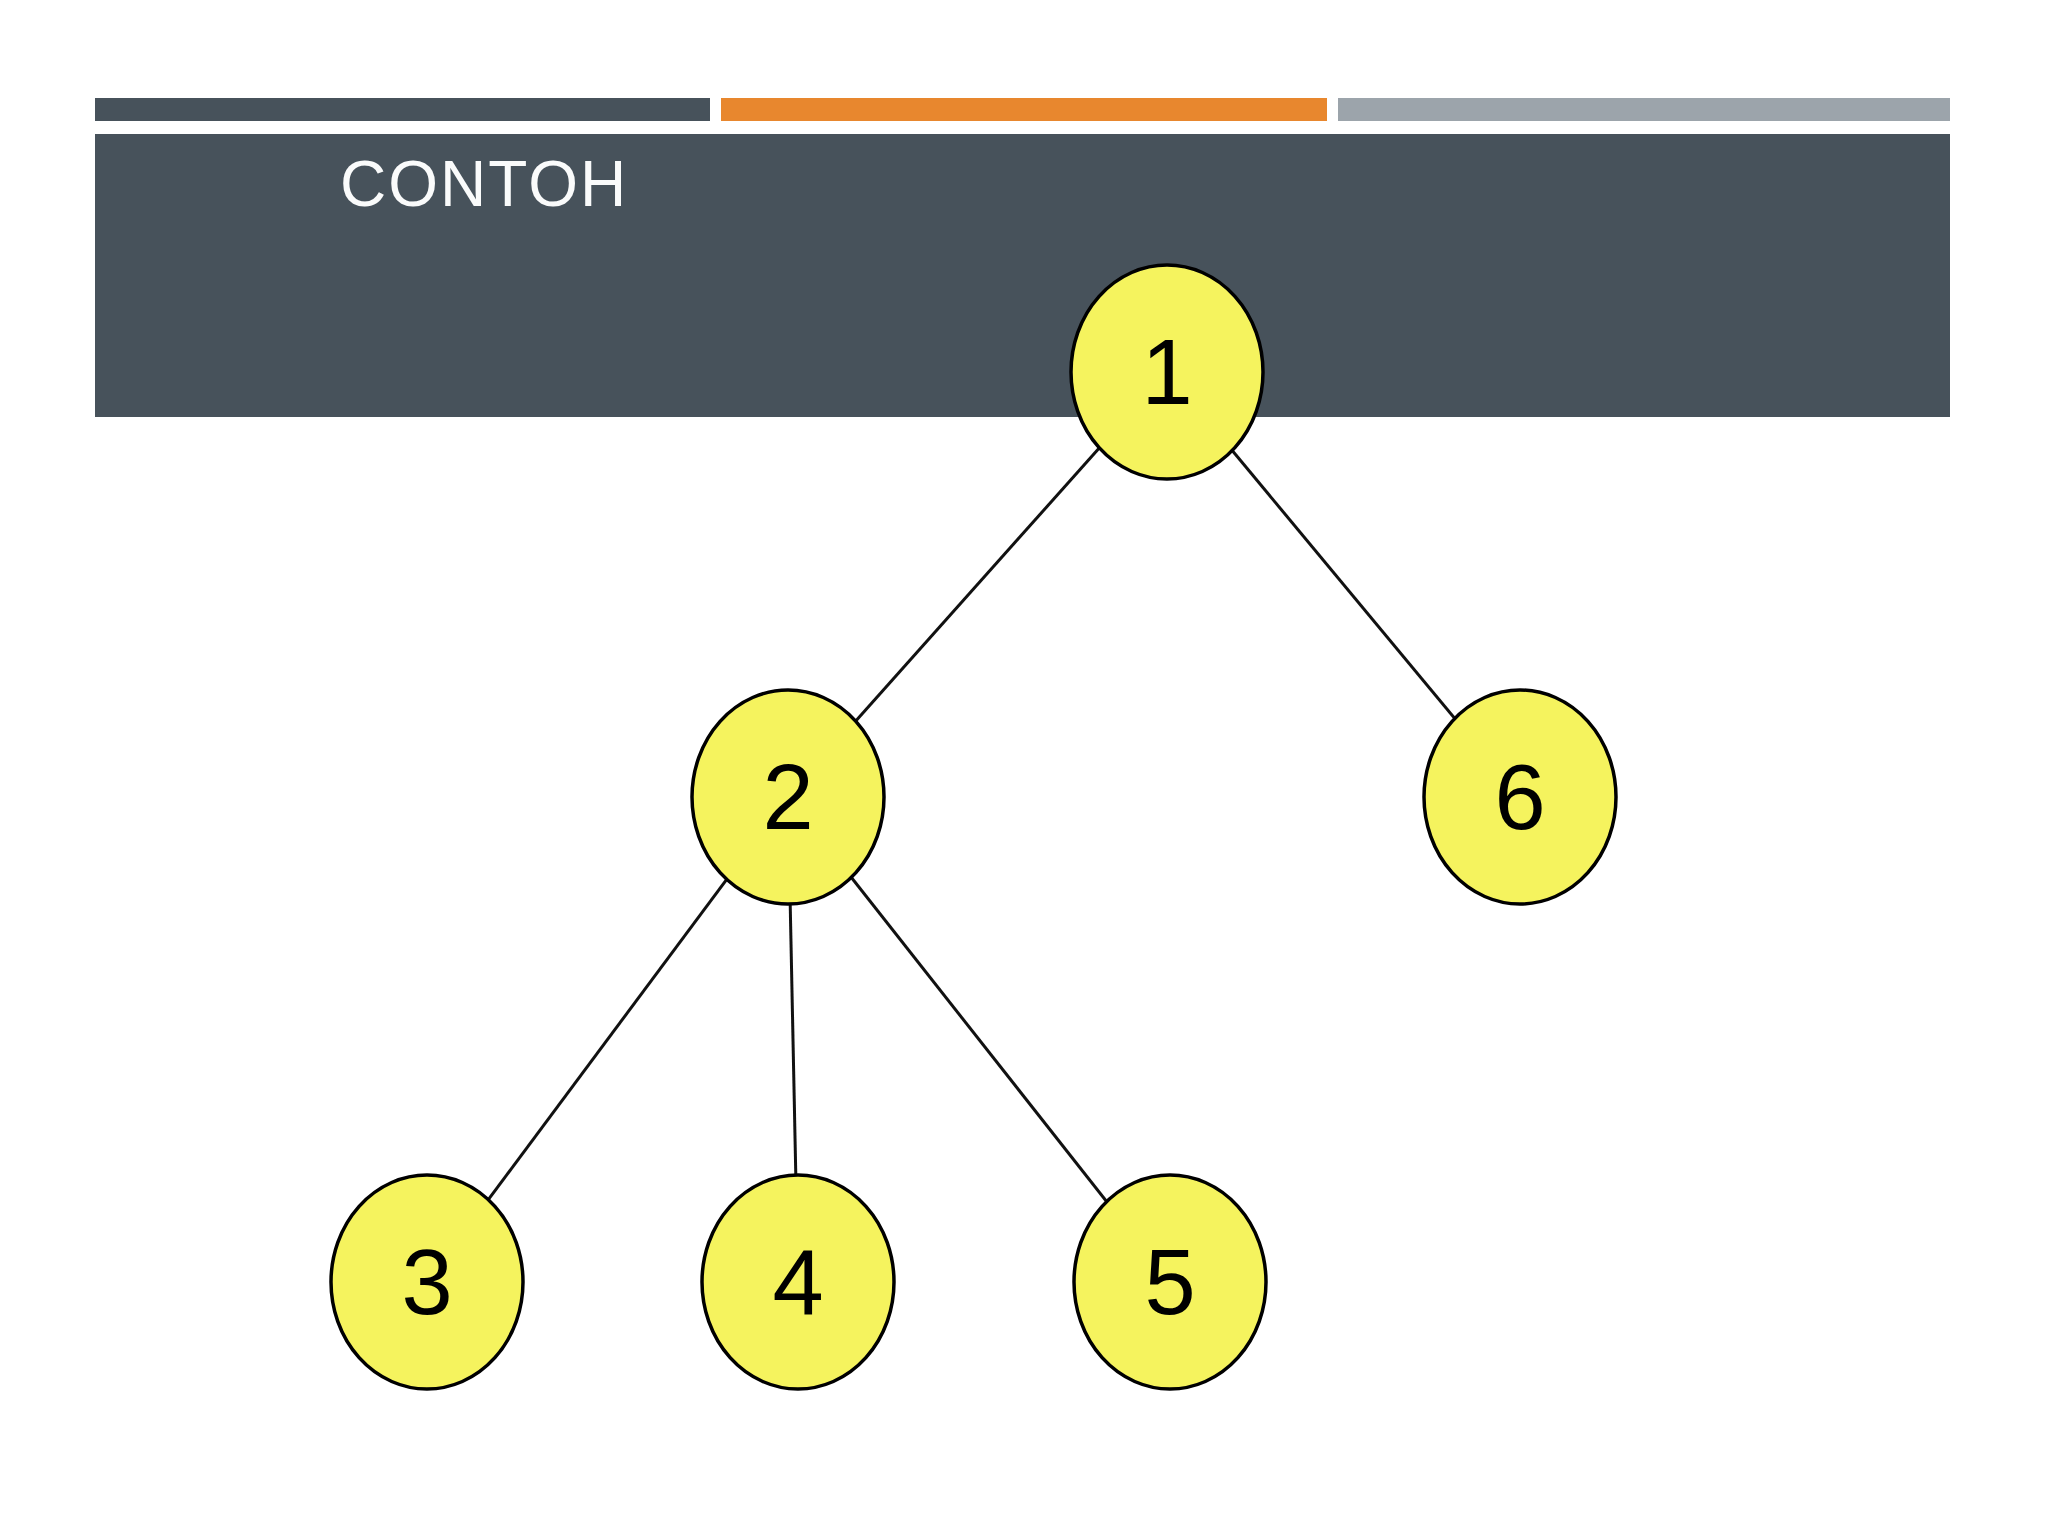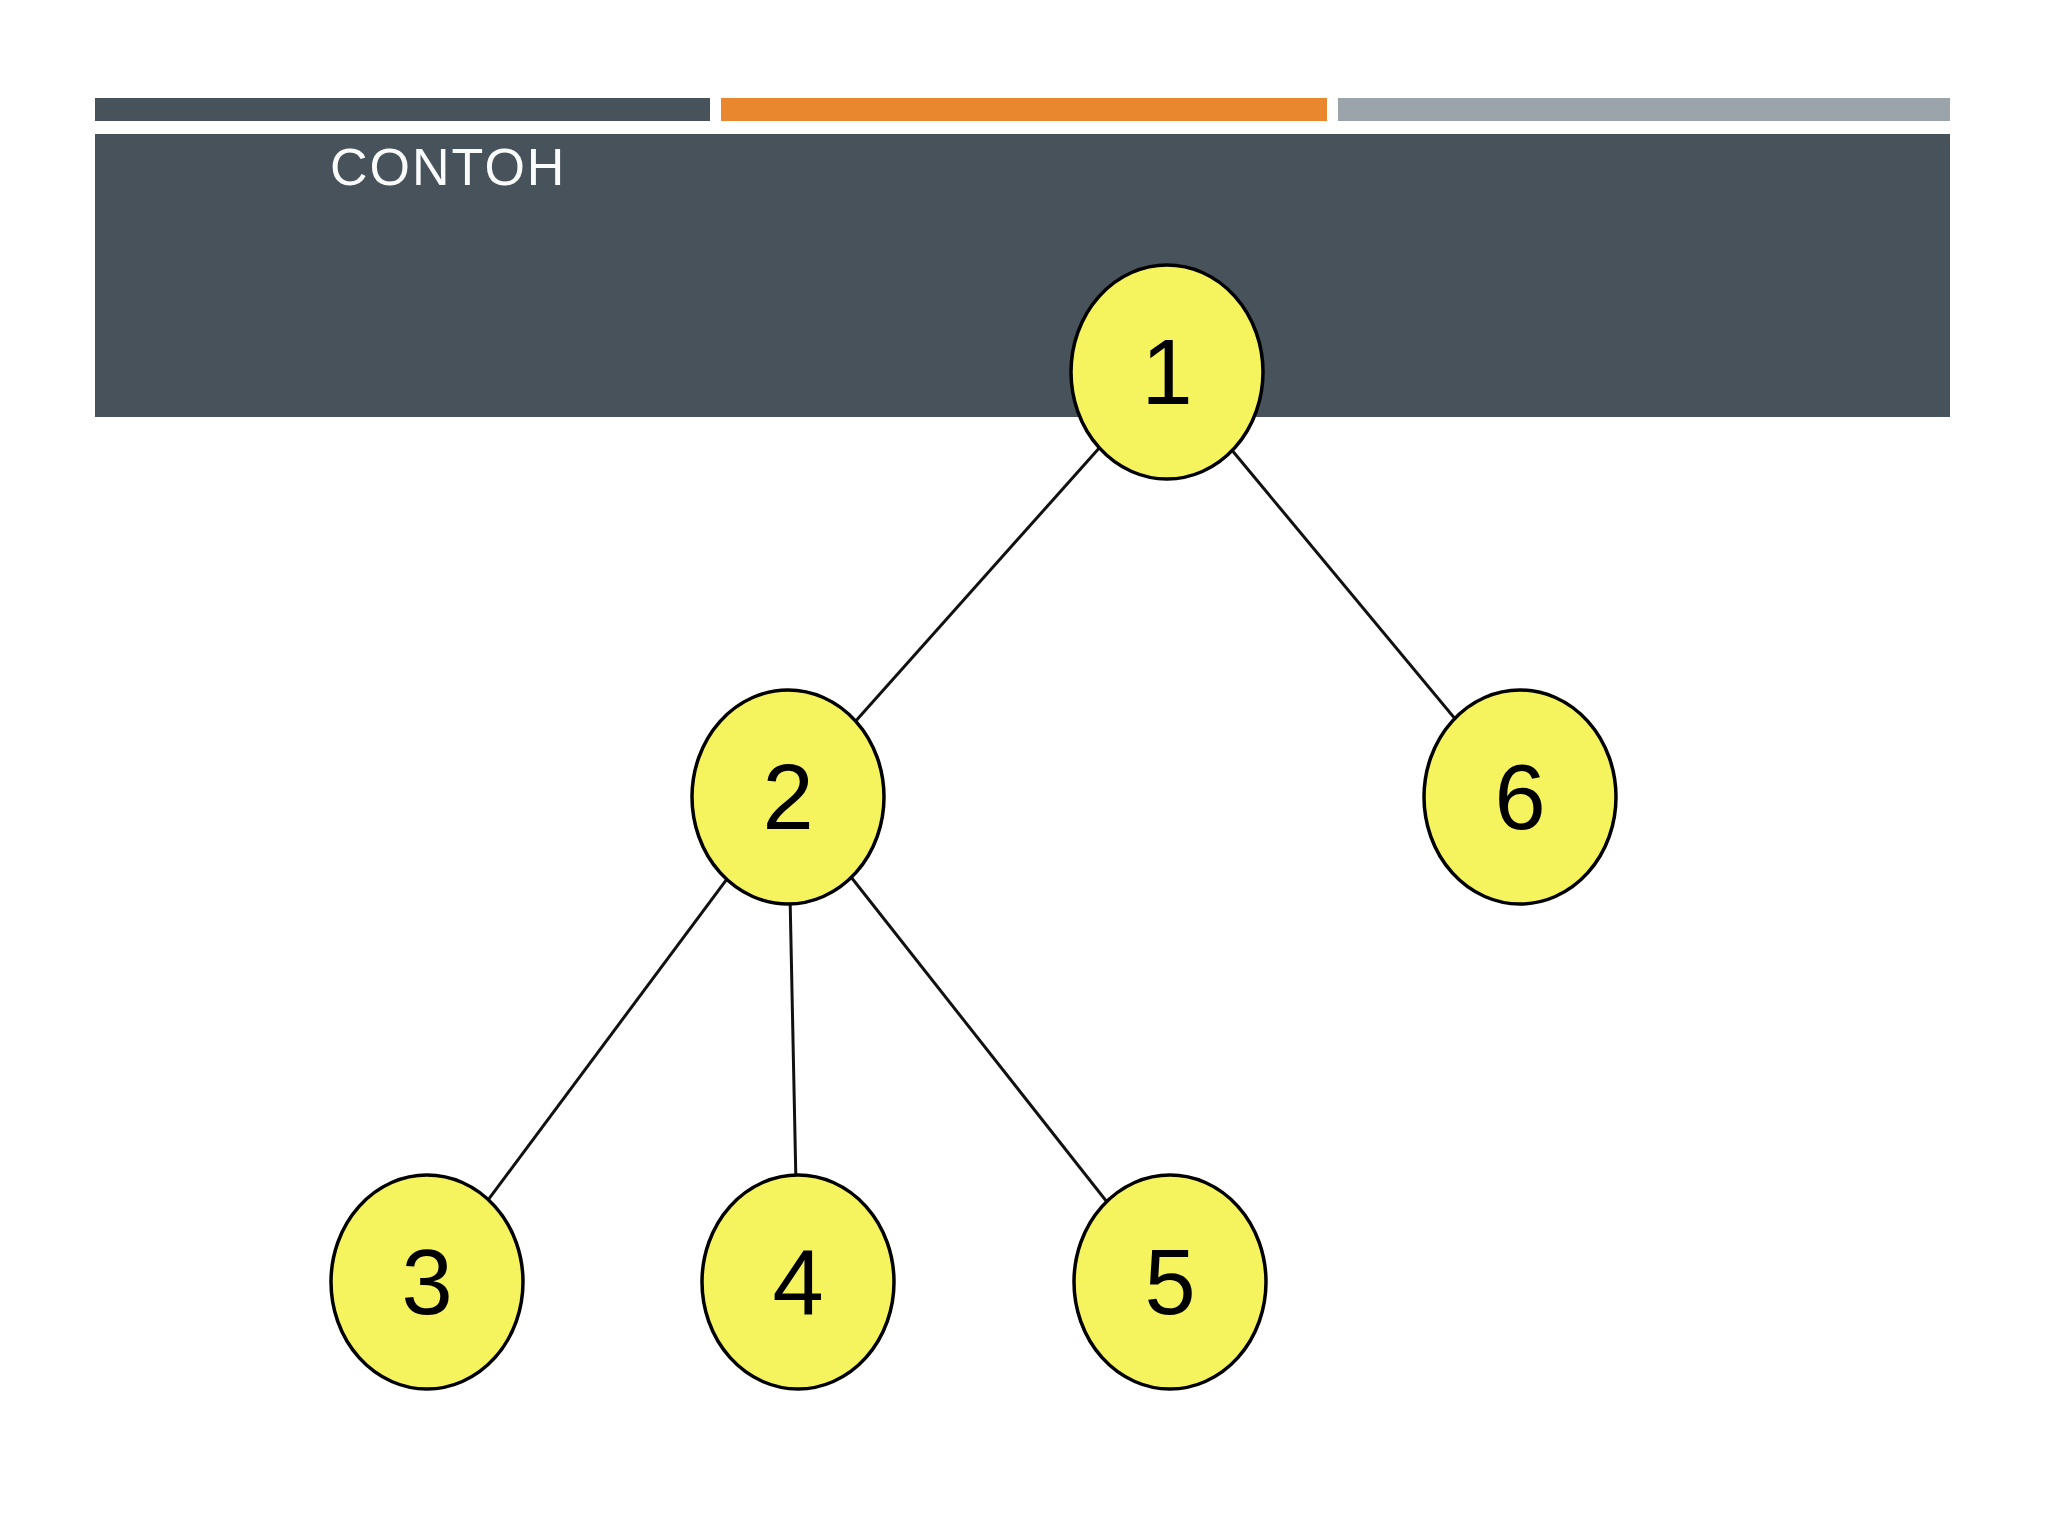--- a/index.html
+++ b/index.html
@@ -33,22 +33,22 @@
     position: absolute;
     left: 95px;
     top: 134px;
     width: 1855px;
     height: 283px;
   }
   .title {
     position: absolute;
     left: 235px;
     top: 4px;
-    margin: 0;
-    font-size: 52px;
+    margin: 10px;
+    font-size: 64px;
     font-weight: 400;
     letter-spacing: 2px;
     line-height: 1.15;
     color: #fafbfb;
     text-align: right;
   }
   
   .tree {
     position: absolute;
     left: 0;

